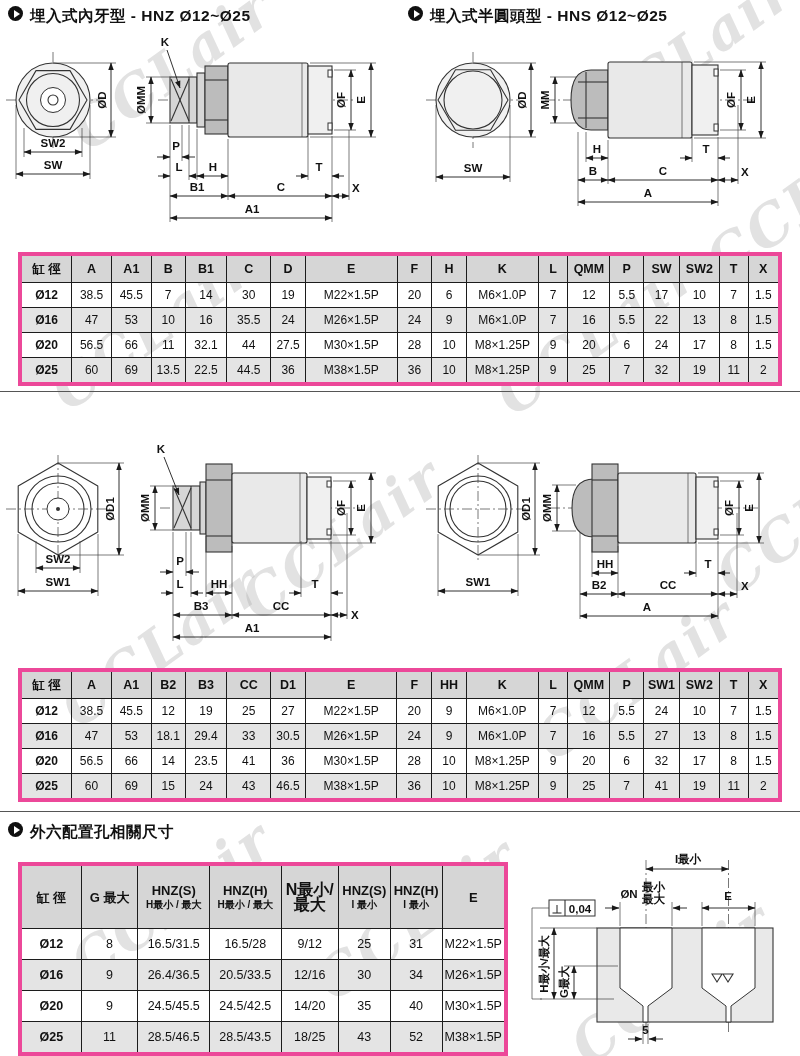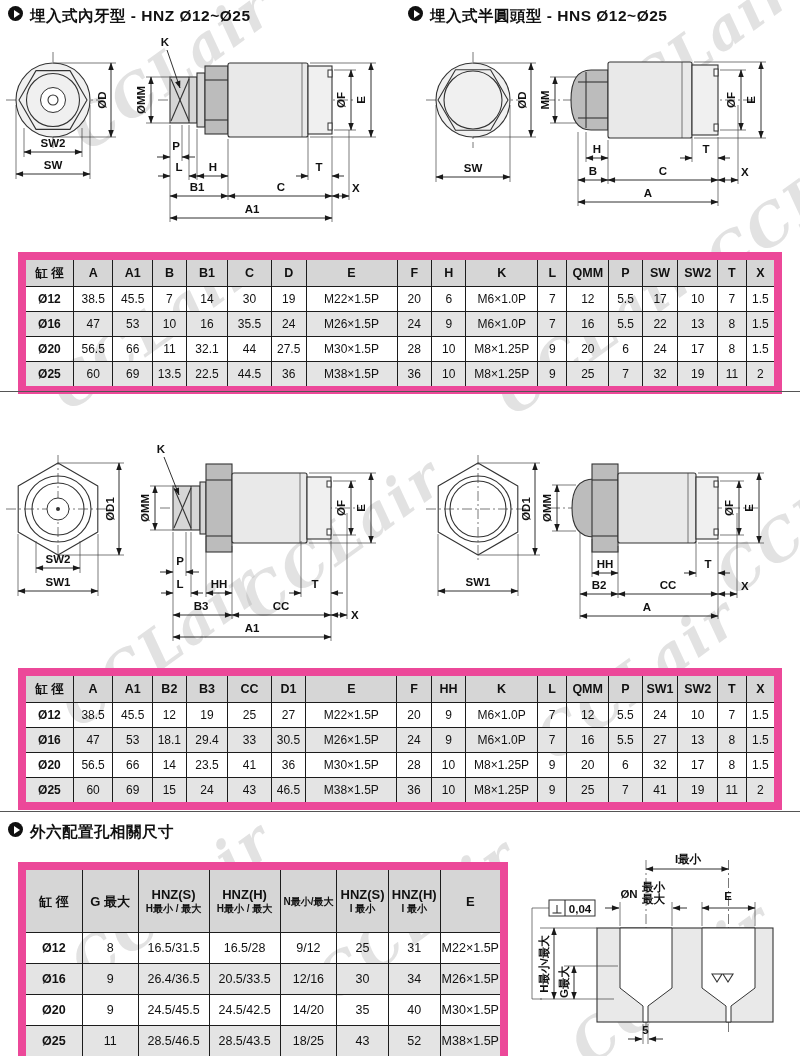--- a/index.html
+++ b/index.html
@@ -24,32 +24,32 @@
   .dim{stroke:#1a1a1a;stroke-width:0.9;fill:none;}
   .cl{stroke:#555;stroke-width:0.8;fill:none;stroke-dasharray:10 3 2 3;}
   .oln{stroke:#333;stroke-width:1.1;fill:none;}
   .body-fill{fill:#e9e9e9;stroke:#333;stroke-width:1.1;}
   .cap-fill{fill:#f0f0f0;stroke:#333;stroke-width:1.1;}
   .mid-fill{fill:#d6d6d6;stroke:#333;stroke-width:1.1;}
   .dark-fill{fill:#bcbcbc;stroke:#333;stroke-width:1.1;}
   .white-fill{fill:#fff;stroke:#333;stroke-width:1;}
   
   .tbl{position:absolute;z-index:1;}
-  table.dim-table{border-collapse:collapse;table-layout:fixed;border:8px solid #ec4899;
+  table.dim-table{border-collapse:collapse;table-layout:fixed;border:4px solid #ec4899;
         font-family:"Liberation Sans",sans-serif;}
   .dim-table th,.dim-table td{border:1px solid #1c1c1c;text-align:center;vertical-align:middle;
         padding:0;font-size:12px;height:24px;overflow:hidden;}
   .dim-table thead th{background:#d6d6d6;font-weight:bold;font-size:12.5px;height:26px;}
   .dim-table tbody tr.alt td{background:#e4e4e4;}
   .dim-table td:first-child{font-weight:bold;}
   table.t3 thead th{height:62px;}
   table.t3 td{height:30px;font-size:12.5px;}
   .t3 .h-top{display:block;font-size:13px;font-weight:bold;line-height:15px;}
   .t3 .h-sub{display:block;font-size:10px;font-weight:bold;line-height:13px;}
-  .t3 .h-small{font-size:10px;}
+  .t3 .h-small{font-size:16px;}
 </style>
 </head>
 <body>
 
 <div class="page">
 
   <svg width="0" height="0" style="position:absolute" aria-hidden="true">
     <defs>
       <marker id="ar" viewBox="0 0 10 8" markerWidth="9" markerHeight="7" refX="9.5" refY="4" orient="auto-start-reverse">
           <path d="M0.5,0.5 L10,4 L0.5,7.5 Z" fill="#1a1a1a"></path>

